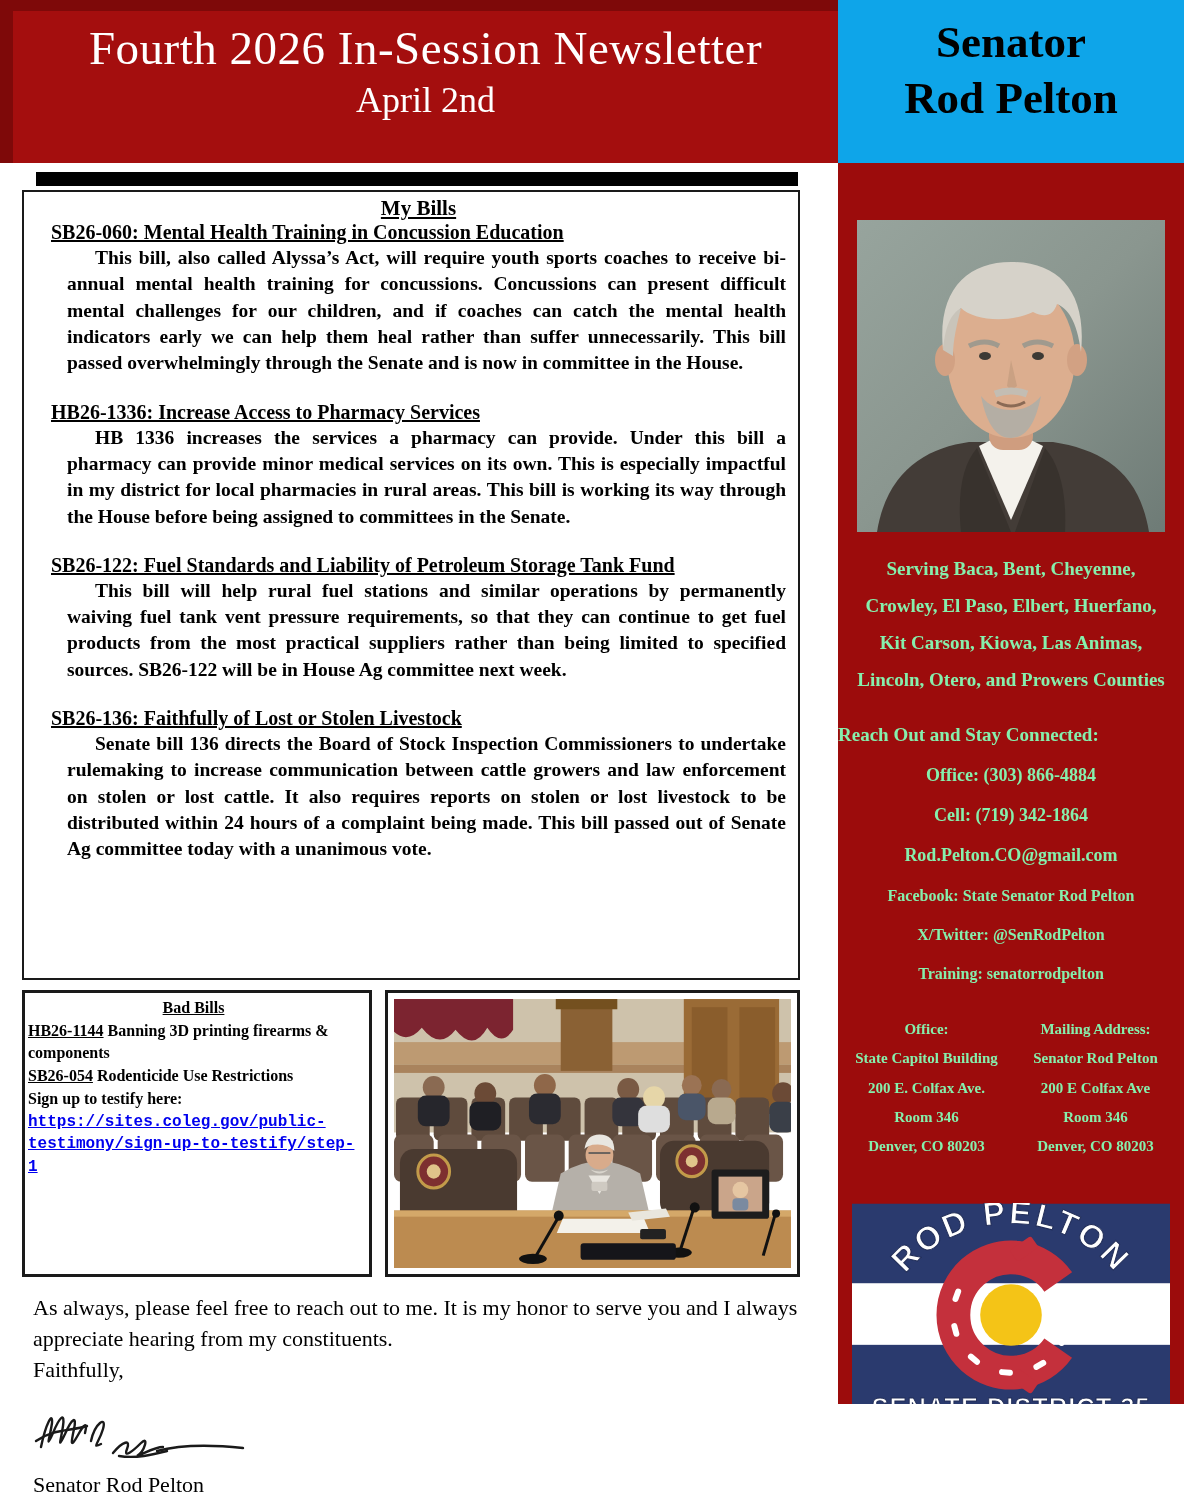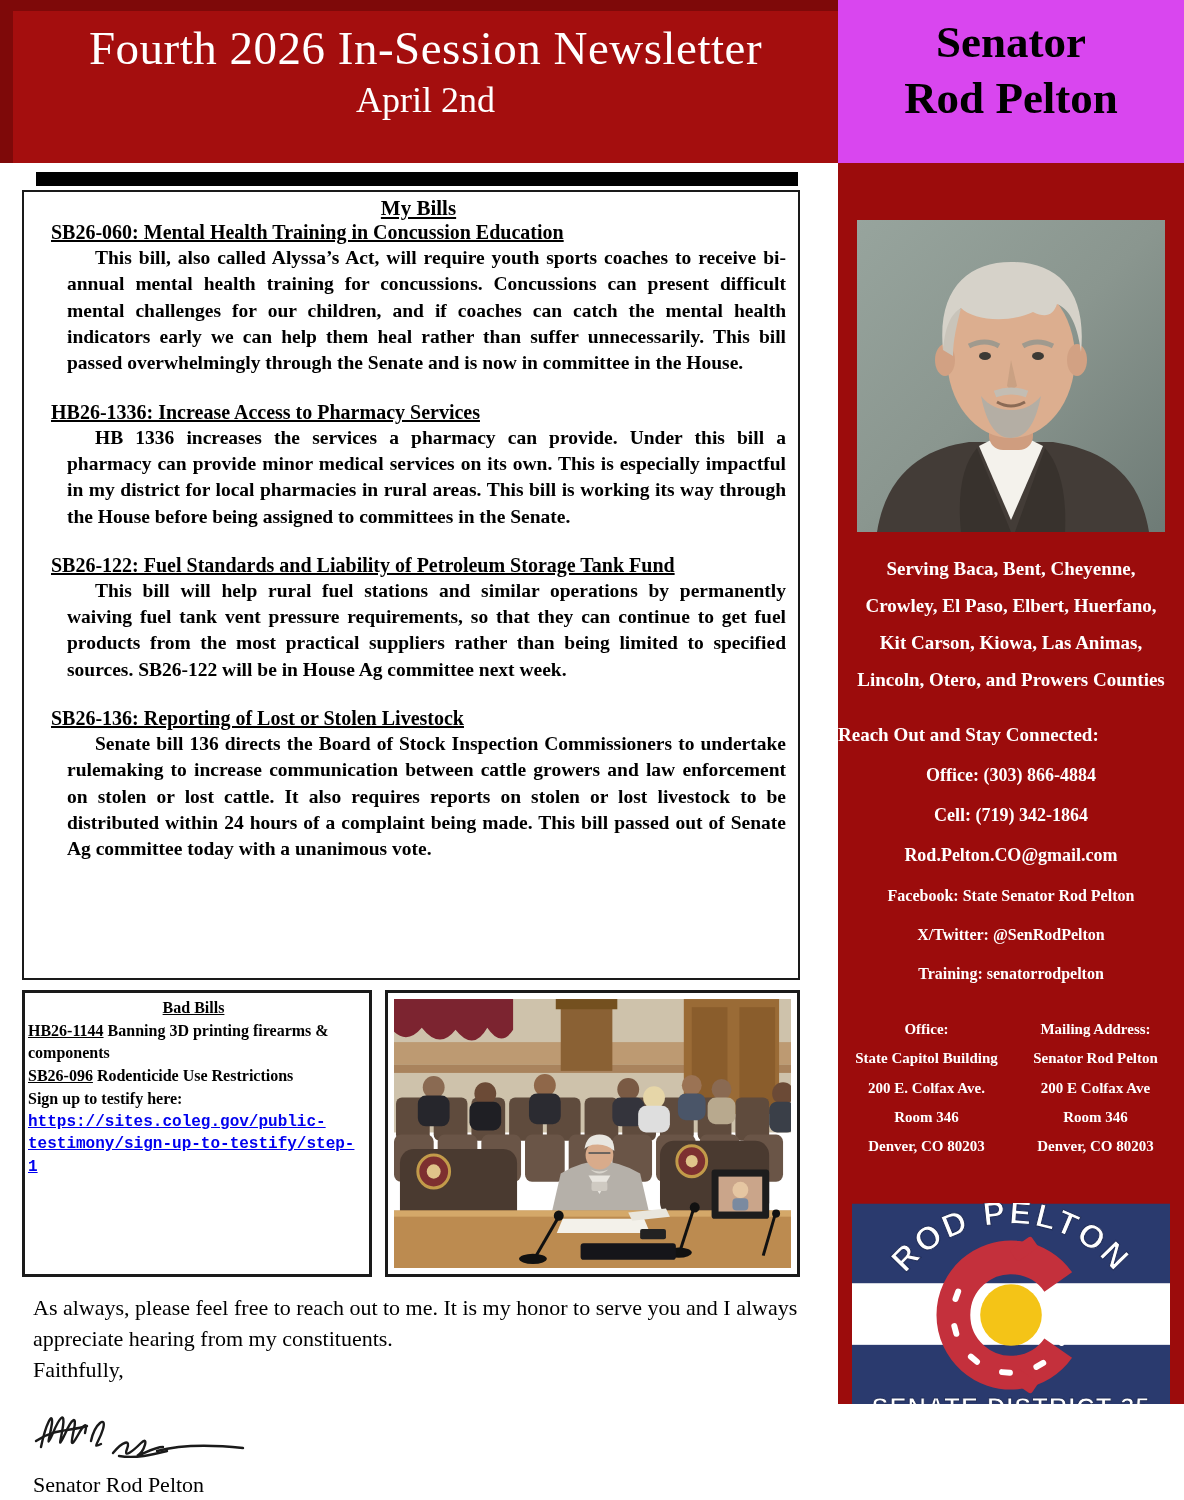--- a/index.html
+++ b/index.html
@@ -28,23 +28,23 @@
            display:block;line-height:1.42;font-family:Liberation Mono, monospace;}
   .photo-box{flex:1;box-sizing:border-box;border:3px solid #1a1a1a;padding:6px;background:#fff;}
   .photo-box svg{display:block;width:100%;height:100%;}
   .closing{margin:16px 30px 0 33px;font-size:22px;line-height:1.4;}
   .closing p{margin:0;}
   .valediction{margin-top:2px;}
   .sig{margin:14px 0 0 0;}
   .sig-name{margin-top:8px;}
   
   .right-col{position:absolute;left:838px;top:0;width:346px;height:1500px;}
-  .masthead{height:163px;background:#d946ef;text-align:center;font-weight:bold;
+  .masthead{height:163px;background:#0ea5e9;text-align:center;font-weight:bold;
             font-size:45px;line-height:1.25;padding-top:14px;box-sizing:border-box;color:#000;}
-  .sidebar{height:1241px;background:#9C0C0C;color:#ffffff;font-weight:bold;overflow:hidden;}
+  .sidebar{height:1241px;background:#9C0C0C;color:#86efac;font-weight:bold;overflow:hidden;}
   .portrait-wrap{width:308px;height:312px;margin:57px auto 0;}
   .portrait-wrap svg{display:block;width:100%;height:100%;}
   .serving{width:308px;margin:18px auto 0;text-align:center;font-size:19px;line-height:1.95;}
   .connect-h{margin-top:26px;text-align:left;font-size:19px;}
   .contact{margin-top:19px;text-align:center;font-size:18px;}
   .contact.small{font-size:16px;margin-top:21px;}
   .addresses{display:flex;margin:32px 4px 0 4px;text-align:center;font-size:15px;line-height:1.95;}
   .addr-col{flex:1;text-align:center;}
   .logo-wrap{width:318px;height:232px;margin:42px auto 0;}
   .logo-wrap svg{display:block;width:100%;height:100%;}
@@ -80,30 +80,30 @@
       </div>
       <div class="bill-gap"></div>
 
       <div>
         <div class="bill-title u">SB26-122: Fuel Standards and Liability of Petroleum Storage Tank Fund</div>
         <p class="bill-body">This bill will help rural fuel stations and similar operations by permanently waiving fuel tank vent pressure requirements, so that they can continue to get fuel products from the most practical suppliers rather than being limited to specified sources. SB26-122 will be in House Ag committee next week.</p>
       </div>
       <div class="bill-gap"></div>
 
       <div>
-        <div class="bill-title u">SB26-136: Reporting of Lost or Stolen Livestock</div>
+        <div class="bill-title u">SB26-136: Faithfully of Lost or Stolen Livestock</div>
         <p class="bill-body">Senate bill 136 directs the Board of Stock Inspection Commissioners to undertake rulemaking to increase communication between cattle growers and law enforcement on stolen or lost cattle. It also requires reports on stolen or lost livestock to be distributed within 24 hours of a complaint being made. This bill passed out of Senate Ag committee today with a unanimous vote.</p>
       </div>
     </div>
 
     <div class="bottom-row">
       <div class="bad-bills-box">
         <div class="bb-heading"><span class="u">Bad Bills</span></div>
         <div><span class="u">HB26-1144</span><span> Banning 3D printing firearms &amp; components</span></div>
-        <div><span class="u">SB26-096</span><span> Rodenticide Use Restrictions</span></div>
+        <div><span class="u">SB26-054</span><span> Rodenticide Use Restrictions</span></div>
         <div>Sign up to testify here:</div>
         <a href="#" class="bb-link">https://sites.coleg.gov/public-testimony/sign-up-to-testify/step-1</a>
       </div>
 
       <div class="photo-box">
         <svg viewBox="0 0 400 262" preserveAspectRatio="none">
 
           <rect x="0" y="0" width="400" height="130" fill="#cec2ab"></rect>
           <rect x="0" y="42" width="400" height="22" fill="#bd9a72"></rect>
           <rect x="0" y="64" width="400" height="8" fill="#a9835d"></rect>

